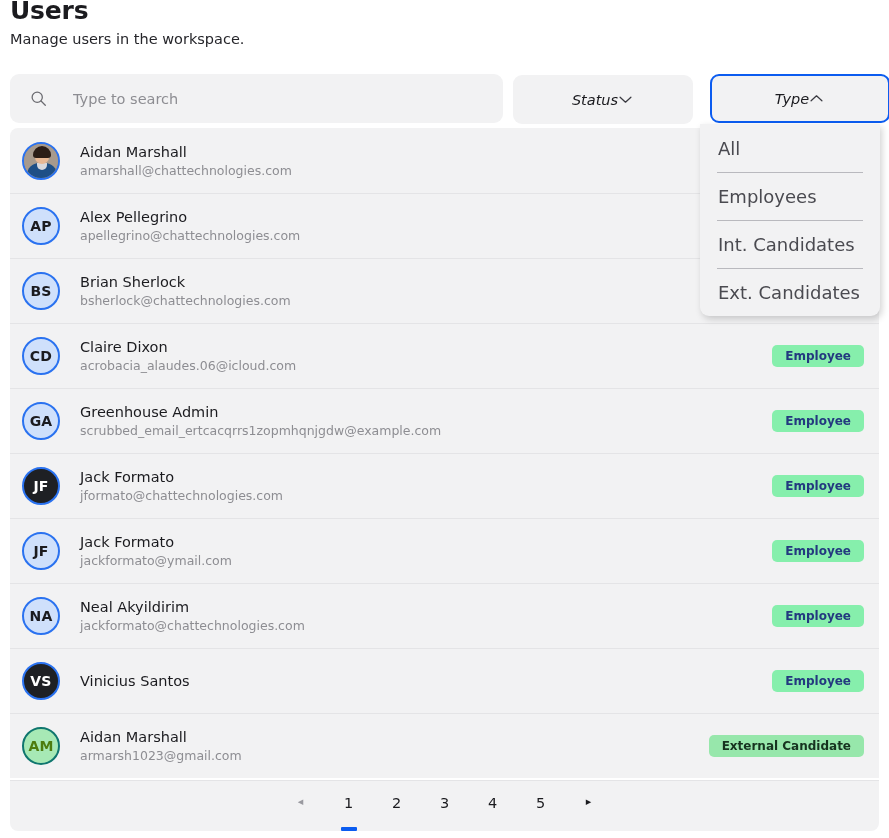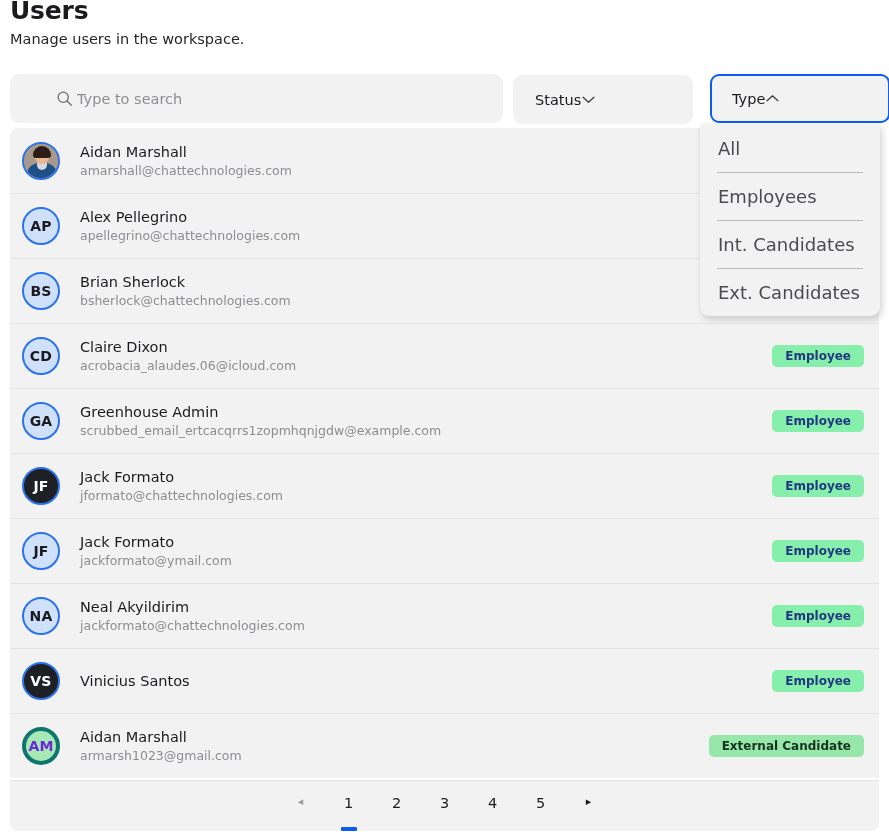--- a/index.html
+++ b/index.html
@@ -50,22 +50,21 @@
     position: absolute;
     left: 0;
     top: 0;
     width: 493px;
     height: 49px;
     background: #f2f2f3;
     border-radius: 9px;
     display: flex;
     align-items: center;
     padding-left: 20px;
-    gap: 4px;
-    justify-content: center;
+    gap: 26px;
   }
   .search-icon { width: 17px; height: 17px; flex: none; display: block; }
   .search-input {
     border: none;
     outline: none;
     background: transparent;
     font-family: inherit;
     font-size: 14.5px;
     color: #1b1b1f;
     width: 400px;
@@ -73,24 +72,25 @@
   }
   .search-input::placeholder { color: #8d8d92; }
 
   .dd-btn {
     position: absolute;
     height: 49px;
     background: #f2f2f3;
     border-radius: 9px;
     display: flex;
     align-items: center;
-    justify-content: flex-start;
+    justify-content: center;
     padding: 0 21px 0 20px;
     cursor: pointer;
     border: 2px solid transparent;
+    font-style: italic;
   }
   .dd-btn .lbl { font-size: 14.5px; color: #1b1b1f; }
   .dd-btn.status { left: 503px; top: 1px; width: 180px; }
   .dd-btn.type   { left: 700px; top: 0px; width: 180px; border-color: #0b5cf0; background:#f2f2f3; }
   .chev { width: 15px; height: 9px; display: block; }
 
   
   .dd-menu {
     position: absolute;
     left: 700px;
@@ -154,21 +154,21 @@
     align-items: center;
     justify-content: center;
     font-size: 14px;
     font-weight: 600;
     letter-spacing: 0.2px;
     overflow: hidden;
     position: relative;
   }
   .avatar.blue  { background: #cfe0fb; border: 2px solid #2a72f0; color: #1b1b1f; }
   .avatar.dark  { background: #1e2024; border: 2px solid #2a72f0; color: #ffffff; }
-  .avatar.green { background: #a7e9b5; border: 4px solid #0f766e; color: #6d28d9; }
+  .avatar.green { background: #a7e9b5; border: 2px solid #0f766e; color: #4d7c0f; }
   .avatar.photo { border: 2px solid #2a72f0; background: #9a8d82; }
 
   .ph-bg   { position:absolute; inset:0; background:#a79a8d; }
   .ph-hair { position:absolute; left:9px; top:2px; width:18px; height:12px; border-radius:9px 9px 3px 3px; background:#2b1d16; }
   .ph-face { position:absolute; left:11px; top:7px; width:14px; height:13px; border-radius:50%; background:#e8b894; }
   .ph-body { position:absolute; left:3px; top:19px; width:30px; height:18px; border-radius:12px 12px 0 0; background:#1e4f86; }
   .ph-coll { position:absolute; left:13px; top:19px; width:10px; height:7px; background:#d8d8dc; border-radius:0 0 5px 5px; }
 
   .user-text { margin-left: 20px; display: flex; flex-direction: column; gap: 3px; }
   .user-name  { font-size: 14.5px; color: #1b1b1f; font-weight: 400; }

